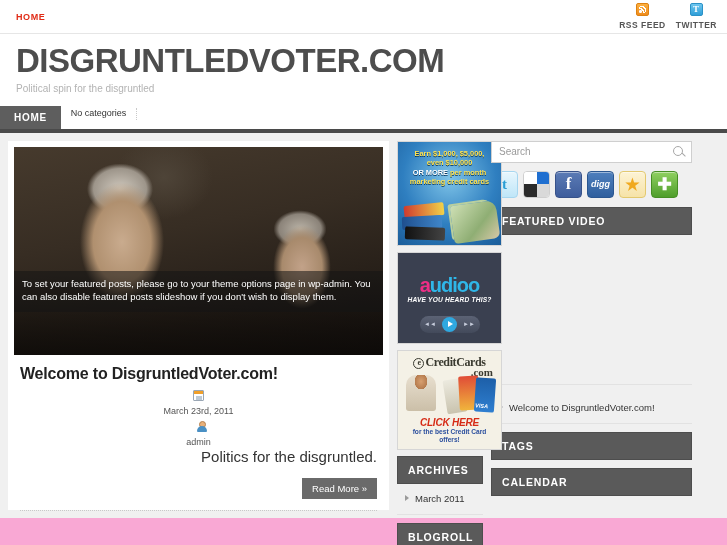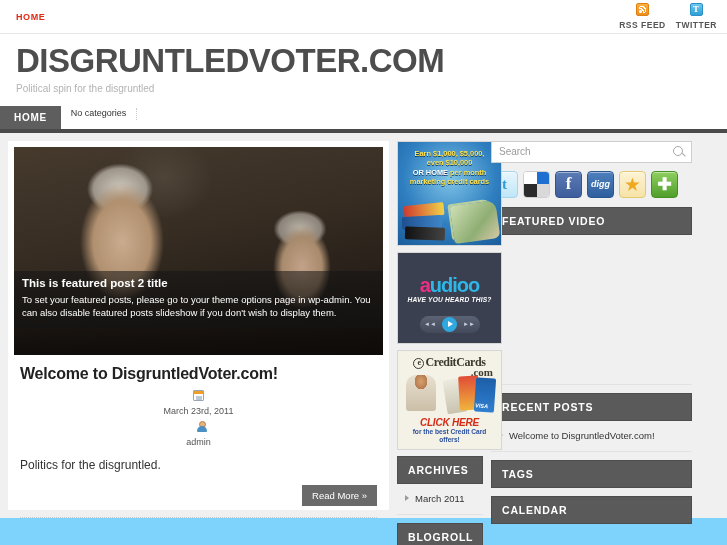--- a/index.html
+++ b/index.html
@@ -2,21 +2,21 @@
 <html><head>
 <meta charset="utf-8">
 <style>
   * { box-sizing: border-box; margin: 0; padding: 0; }
   html, body {
     width: 727px; height: 545px;
     background: #ffffff;
     font-family: "Liberation Sans", sans-serif;
     overflow: hidden;
   }
-  .page { position: relative; width: 727px; height: 545px; background: #7dd3fc; }
+  .page { position: relative; width: 727px; height: 545px; background: #f9a8d4; }
 
   
   .topbar {
     height: 34px;
     background: #ffffff;
     border-bottom: 1px solid #e6e6e6;
     display: flex; align-items: center;
     padding: 0 10px 0 16px;
   }
   .topnav { display: flex; gap: 14px; }
@@ -146,21 +146,21 @@
     width: 11px; height: 11px; position: relative; margin-left: 6px;
   }
   .ic-user::before {
     content: ""; position: absolute; left: 3px; top: 0; width: 5px; height: 5px;
     border-radius: 50%; background: #e8b07a; border: .5px solid #b4804f;
   }
   .ic-user::after {
     content: ""; position: absolute; left: 0.5px; top: 5px; width: 10px; height: 6px;
     border-radius: 5px 5px 1px 1px; background: #4a90c4;
   }
-  .post-excerpt { margin-top: 11px; font-size: 12px; color: #333; }
+  .post-excerpt { margin-top: 1px; font-size: 15px; color: #333; text-align: right; }
   .post-actions { display: flex; justify-content: flex-end; margin-top: 13px; }
   .read-more {
     background: #6a6a6a; color: #ffffff; font-size: 9.5px;
     padding: 5px 10px; text-decoration: none; display: inline-block;
   }
   .post-rule { border-bottom: 1px dotted #c8c8c8; margin-top: 11px; }
 
   
   .ad { width: 105px; margin-bottom: 6px; border: 1px solid #d6d6d6; background: #fff; }
   .ad-1 {
@@ -351,21 +351,20 @@
     <div class="nav-cat">No categories</div>
   </div>
 
   <div class="wrap">
 
     <div class="col-main">
 
       <div class="slide">
         <div class="slide-photo"></div>
         <div class="slide-caption">
-          <div class="slide-title">This is featured post 2 title</div>
           <div class="slide-text">To set your featured posts, please go to your theme options page in wp-admin. You can also disable featured posts slideshow if you don't wish to display them.</div>
         </div>
       </div>
 
       <div class="post">
         <a class="post-title" href="#" style="text-decoration:none;display:block;color:#222;">Welcome to DisgruntledVoter.com!</a>
         <div class="post-meta">
           <span class="ic-cal"></span>
           <span>March 23rd, 2011</span>
           <span class="ic-user"></span>
@@ -380,21 +379,21 @@
 
     </div>
 
     <div class="col-ads">
 
       <a class="ad ad-1" href="#" style="display:block">
         <div class="lines">
           <div>Earn $1,000, $5,000,</div>
           <div>even $10,000</div>
           <div>
-            <span class="w">OR HOME</span>
+            <span class="w">OR MORE</span>
             <span>per month</span>
           </div>
           <div>marketing credit cards</div>
         </div>
         <div class="cards">
             <i></i>
             <i></i>
             <i></i>
           </div>
         <div class="cash"></div>
@@ -466,21 +465,20 @@
         <a class="sbtn sb-star" href="#">★</a>
         <a class="sbtn sb-share" href="#">✚</a>
       </div>
 
       <div class="widget">
         <div class="widget-head">FEATURED VIDEO</div>
         <div class="widget-body tall" style="min-height:150px"></div>
       </div>
 
       <div class="widget">
-        <div class="widget-head">RECENT POSTS</div>
         <div class="widget-body">
           <a class="widget-link" href="#">
             <span class="caret"></span>
             <span>Welcome to DisgruntledVoter.com!</span>
           </a>
         </div>
       </div>
 
       <div class="widget">
         <div class="widget-head">TAGS</div>

